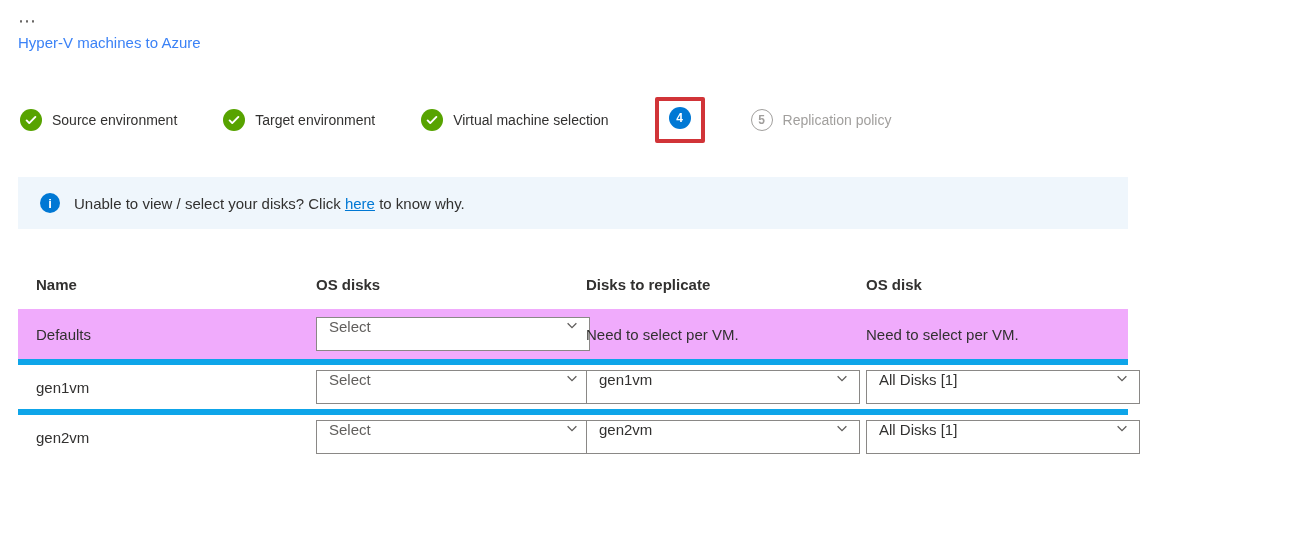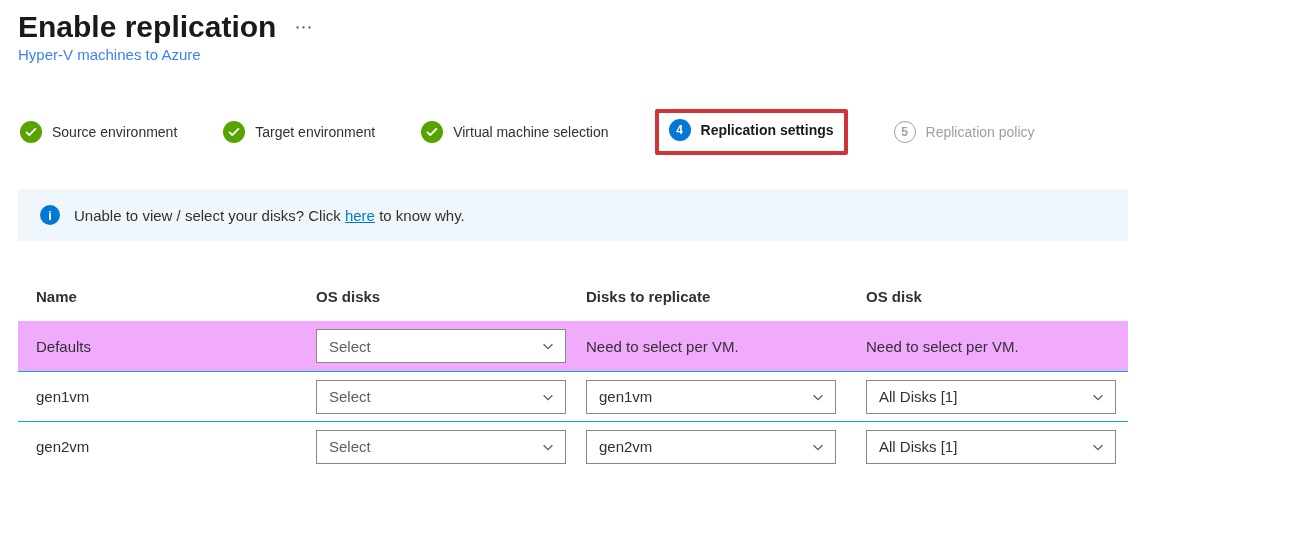--- a/index.html
+++ b/index.html
@@ -43,37 +43,36 @@
       width: 20px; height: 20px; border-radius: 50%; background: #0078d4;
       color: #fff; display: flex; align-items: center; justify-content: center;
       font-weight: 700; font-size: 13px; flex-shrink: 0;
     }
     .info-text { font-size: 15px; color: #323130; }
     .info-link { color: #0078d4; text-decoration: underline; cursor: pointer; }
     .grid { width: 1110px; }
     .row { display: grid; grid-template-columns: 280px 270px 280px 280px; align-items: center; min-height: 50px; padding: 0 10px 0 18px; }
     .head-row { font-weight: 600; font-size: 16px; color: #1b1a19; border-bottom: none; }
     .defaults-row { background: #f0abfc; }
-    .body-row { border-top: 1px solid #0ea5e9; }
+    .body-row { border-top: 6px solid #0ea5e9; }
     .cell { font-size: 15px; color: #323130; padding-right: 16px; }
     .select-box {
-      display: flex; align-items: center; justify-content: space-between;
+      display: flex; align-items: flex-start; justify-content: space-between;
       border: 1px solid #8a8886; background: #fff; height: 34px;
       padding: 0 10px 0 12px; font-size: 15px; color: #605e5c;
-      cursor: pointer; width: 250px;
+      cursor: pointer; width: 274px;
     }
     .select-box.dark { color: #323130; }
     .chevron { width: 14px; height: 14px; }
     .chevron svg { width: 14px; height: 14px; stroke: #605e5c; }
   </style>
 </head>
 <body>
 
 <div class="header">
-  <h1 class="title">Enable replication</h1>
   <span class="more-dots">⋯</span>
 </div>
 <div class="subtitle">Hyper-V machines to Azure</div>
 
 <div class="steps">
   <div class="step done">
     <span class="check-icon">
       <svg viewBox="0 0 16 16" fill="none">
           <path d="M3 8.5l3 3 7-7" stroke="#fff" stroke-width="2.2" stroke-linecap="round" stroke-linejoin="round"></path>
         </svg>
@@ -91,21 +90,20 @@
   <div class="step done">
     <span class="check-icon">
       <svg viewBox="0 0 16 16" fill="none">
           <path d="M3 8.5l3 3 7-7" stroke="#fff" stroke-width="2.2" stroke-linecap="round" stroke-linejoin="round"></path>
         </svg>
     </span>
     <span class="step-label">Virtual machine selection</span>
   </div>
   <div class="step current">
     <span class="num-badge active">4</span>
-    <span class="step-label">Replication settings</span>
   </div>
   <div class="step future">
     <span class="num-badge future">5</span>
     <span class="step-label">Replication policy</span>
   </div>
 </div>
 
 <div class="info-bar">
   <span class="info-icon">i</span>
   <span class="info-text">

